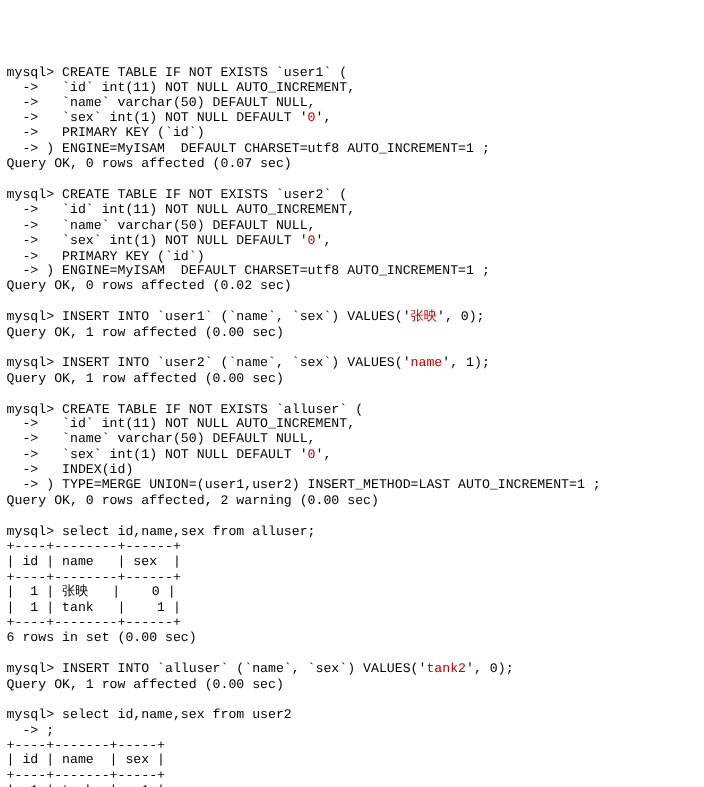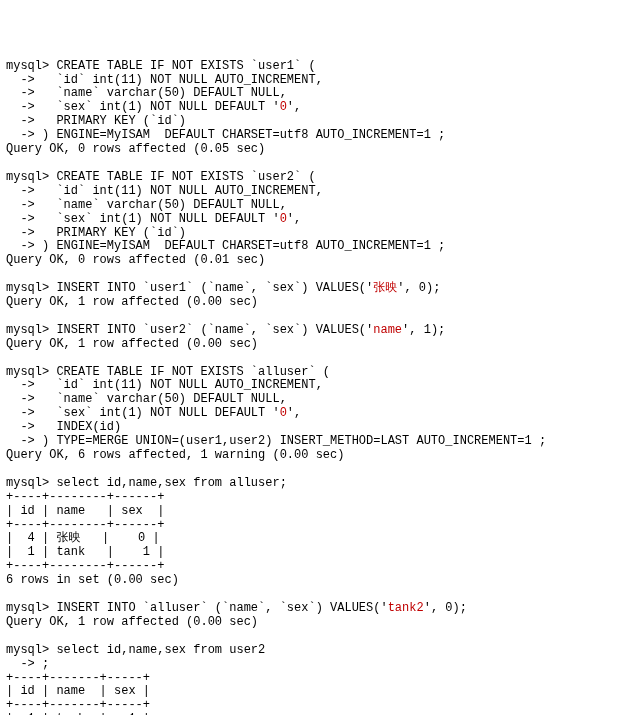--- a/index.html
+++ b/index.html
@@ -20,49 +20,49 @@
 <body>
 
 
 
 <div><span>mysql&gt; CREATE TABLE IF NOT EXISTS `user1` (</span>
 <span>  -&gt;   `id` int(11) NOT NULL AUTO_INCREMENT,</span>
 <span>  -&gt;   `name` varchar(50) DEFAULT NULL,</span>
 <span><span>  -&gt;   `sex` int(1) NOT NULL DEFAULT '</span><span class="str">0</span><span>',</span></span>
 <span>  -&gt;   PRIMARY KEY (`id`)</span>
 <span>  -&gt; ) ENGINE=MyISAM  DEFAULT CHARSET=utf8 AUTO_INCREMENT=1 ;</span>
-<span>Query OK, 0 rows affected (0.05 sec)</span>
+<span>Query OK, 0 rows affected (0.07 sec)</span>
 
 <span>mysql&gt; CREATE TABLE IF NOT EXISTS `user2` (</span>
 <span>  -&gt;   `id` int(11) NOT NULL AUTO_INCREMENT,</span>
 <span>  -&gt;   `name` varchar(50) DEFAULT NULL,</span>
 <span><span>  -&gt;   `sex` int(1) NOT NULL DEFAULT '</span><span class="str">0</span><span>',</span></span>
 <span>  -&gt;   PRIMARY KEY (`id`)</span>
 <span>  -&gt; ) ENGINE=MyISAM  DEFAULT CHARSET=utf8 AUTO_INCREMENT=1 ;</span>
-<span>Query OK, 0 rows affected (0.01 sec)</span>
+<span>Query OK, 0 rows affected (0.02 sec)</span>
 
 <span><span>mysql&gt; INSERT INTO `user1` (`name`, `sex`) VALUES('</span><span class="str">张映</span><span>', 0);</span></span>
 <span>Query OK, 1 row affected (0.00 sec)</span>
 
 <span><span>mysql&gt; INSERT INTO `user2` (`name`, `sex`) VALUES('</span><span class="str">name</span><span>', 1);</span></span>
 <span>Query OK, 1 row affected (0.00 sec)</span>
 
 <span>mysql&gt; CREATE TABLE IF NOT EXISTS `alluser` (</span>
 <span>  -&gt;   `id` int(11) NOT NULL AUTO_INCREMENT,</span>
 <span>  -&gt;   `name` varchar(50) DEFAULT NULL,</span>
 <span><span>  -&gt;   `sex` int(1) NOT NULL DEFAULT '</span><span class="str">0</span><span>',</span></span>
 <span>  -&gt;   INDEX(id)</span>
 <span>  -&gt; ) TYPE=MERGE UNION=(user1,user2) INSERT_METHOD=LAST AUTO_INCREMENT=1 ;</span>
-<span>Query OK, 6 rows affected, 1 warning (0.00 sec)</span>
+<span>Query OK, 0 rows affected, 2 warning (0.00 sec)</span>
 
 <span>mysql&gt; select id,name,sex from alluser;</span>
 <span>+----+--------+------+</span>
 <span>| id | name   | sex  |</span>
 <span>+----+--------+------+</span>
-<span>|  4 | 张映   |    0 |</span>
+<span>|  1 | 张映   |    0 |</span>
 <span>|  1 | tank   |    1 |</span>
 <span>+----+--------+------+</span>
 <span>6 rows in set (0.00 sec)</span>
 
 <span><span>mysql&gt; INSERT INTO `alluser` (`name`, `sex`) VALUES('</span><span class="str">tank2</span><span>', 0);</span></span>
 <span>Query OK, 1 row affected (0.00 sec)</span>
 
 <span>mysql&gt; select id,name,sex from user2</span>
 <span>  -&gt; ;</span>
 <span>+----+-------+-----+</span>

